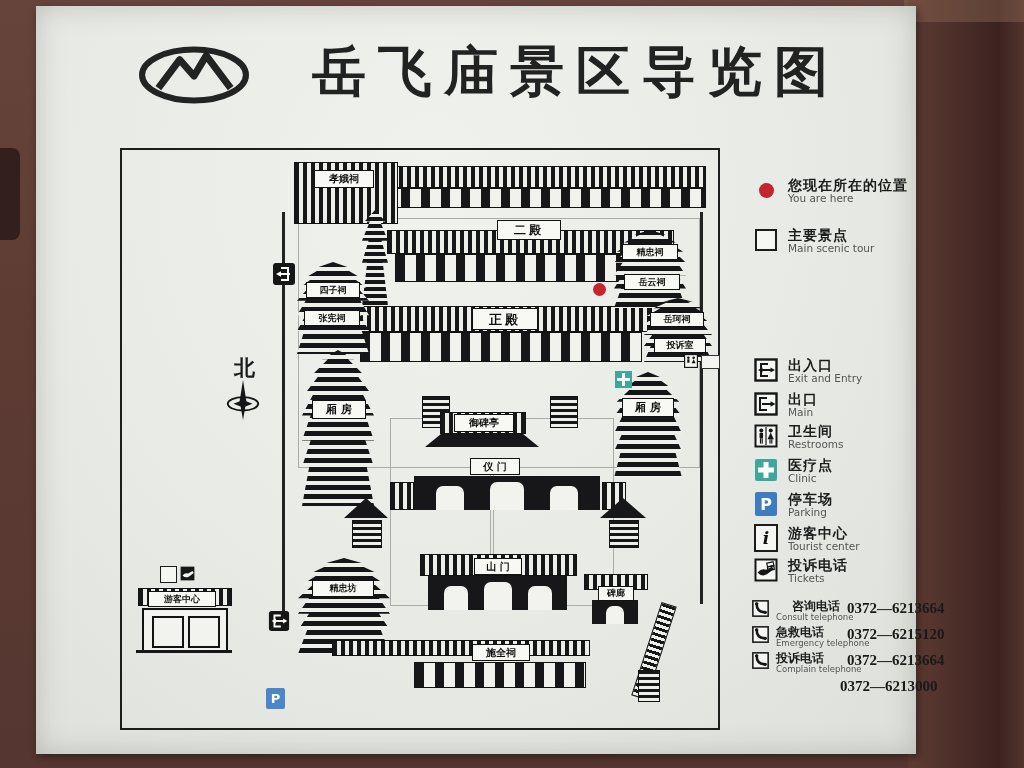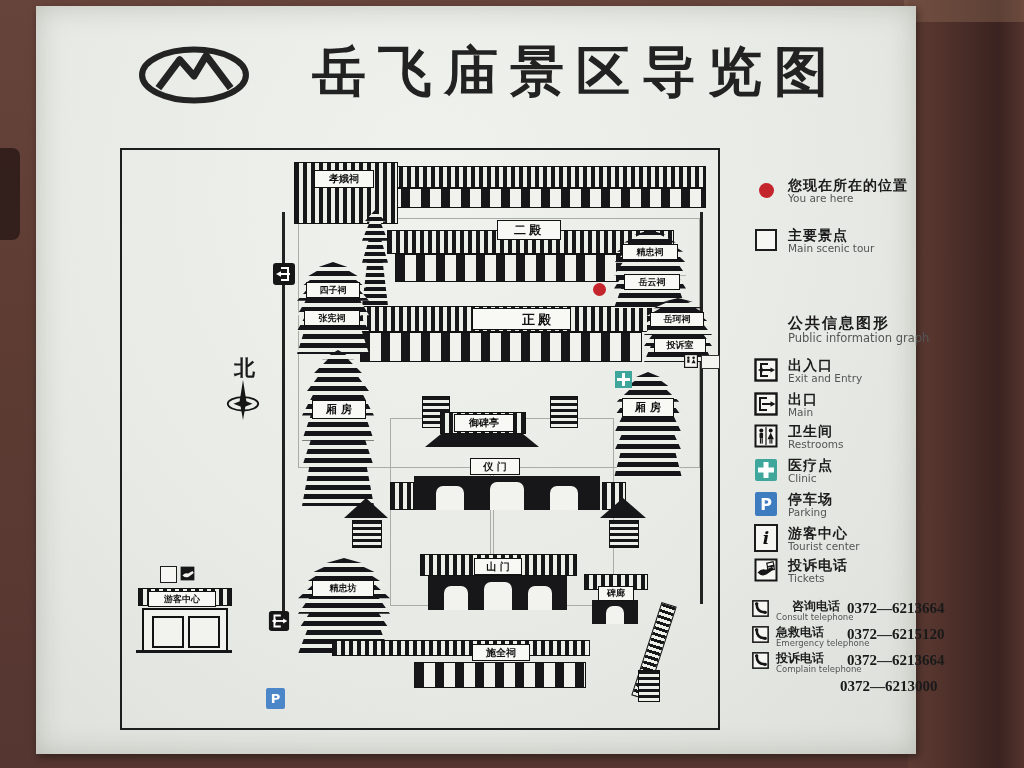--- a/index.html
+++ b/index.html
@@ -87,21 +87,21 @@
     <div class="boxrow abs" style="left:178px;top:38px;width:404px;height:18px;"></div>
     <div class="bldv abs" style="left:172px;top:12px;width:102px;height:60px;"></div>
     <div class="plq" style="left:192px;top:20px;width:58px;height:16px;font-size:10px;">孝娥祠</div>
     <div class="pagoda abs" style="left:240px;top:60px;width:26px;height:96px;"></div>
 
     <div class="bldv abs" style="left:265px;top:80px;width:285px;height:22px;"></div>
     <div class="plq" style="left:375px;top:70px;width:62px;height:18px;font-size:12px;letter-spacing:3px;">二殿</div>
     <div class="boxrow abs" style="left:273px;top:104px;width:269px;height:26px;"></div>
 
     <div class="bldv abs" style="left:228px;top:156px;width:300px;height:24px;"></div>
-    <div class="plq" style="left:350px;top:158px;width:64px;height:20px;font-size:13px;letter-spacing:3px;padding-left:33px;">正殿</div>
+    <div class="plq" style="left:350px;top:158px;width:64px;height:20px;font-size:13px;letter-spacing:3px;">正殿</div>
     <div class="boxrow abs" style="left:238px;top:182px;width:280px;height:28px;"></div>
 
     <div class="tree abs" style="left:175px;top:112px;width:72px;height:92px;"></div>
     <div class="plq" style="left:184px;top:132px;width:52px;height:14px;">四子祠</div>
     <div class="plq" style="left:182px;top:160px;width:54px;height:14px;">张宪祠</div>
     <div class="tree abs" style="left:180px;top:200px;width:72px;height:156px;"></div>
     <div class="plq" style="left:190px;top:250px;width:52px;height:17px;font-size:11px;">厢 房</div>
 
     <div class="tree abs" style="left:492px;top:80px;width:72px;height:78px;"></div>
     <div class="plq" style="left:500px;top:94px;width:54px;height:14px;">精忠祠</div>
@@ -221,24 +221,20 @@
   <div class="lg-row" style="top:222px;">
     <div class="lg-ic" style="display:flex;align-items:center;justify-content:center;">
         <div class="sq-ic"></div>
       </div>
     <div>
         <div class="lg-cn">主要景点</div>
          <div class="lg-en">Main scenic tour</div>
       </div>
   </div>
 
-  <div class="abs" style="left:752px;top:310px;">
-    <div class="lg-cn" style="font-size:15px;letter-spacing:2px;">公共信息图形</div>
-    <div class="lg-en" style="font-size:11.5px;">Public information graph</div>
-  </div>
 
   <div class="lg-row" style="top:352px;">
     <svg class="lg-ic" viewBox="0 0 24 24">
       <rect x="1.5" y="1.5" width="21" height="21" fill="#f6f7f3" stroke="#161616" stroke-width="2.4"></rect>
       <path d="M14 6 H7 V18 H14" fill="none" stroke="#161616" stroke-width="2"></path>
       <line x1="6" y1="12" x2="19" y2="12" stroke="#161616" stroke-width="2"></line>
       <polygon points="21,12 16.5,9.4 16.5,14.6" fill="#161616"></polygon>
       <polygon points="4,12 8.5,9.4 8.5,14.6" fill="#161616"></polygon>
     </svg>
     <div>

